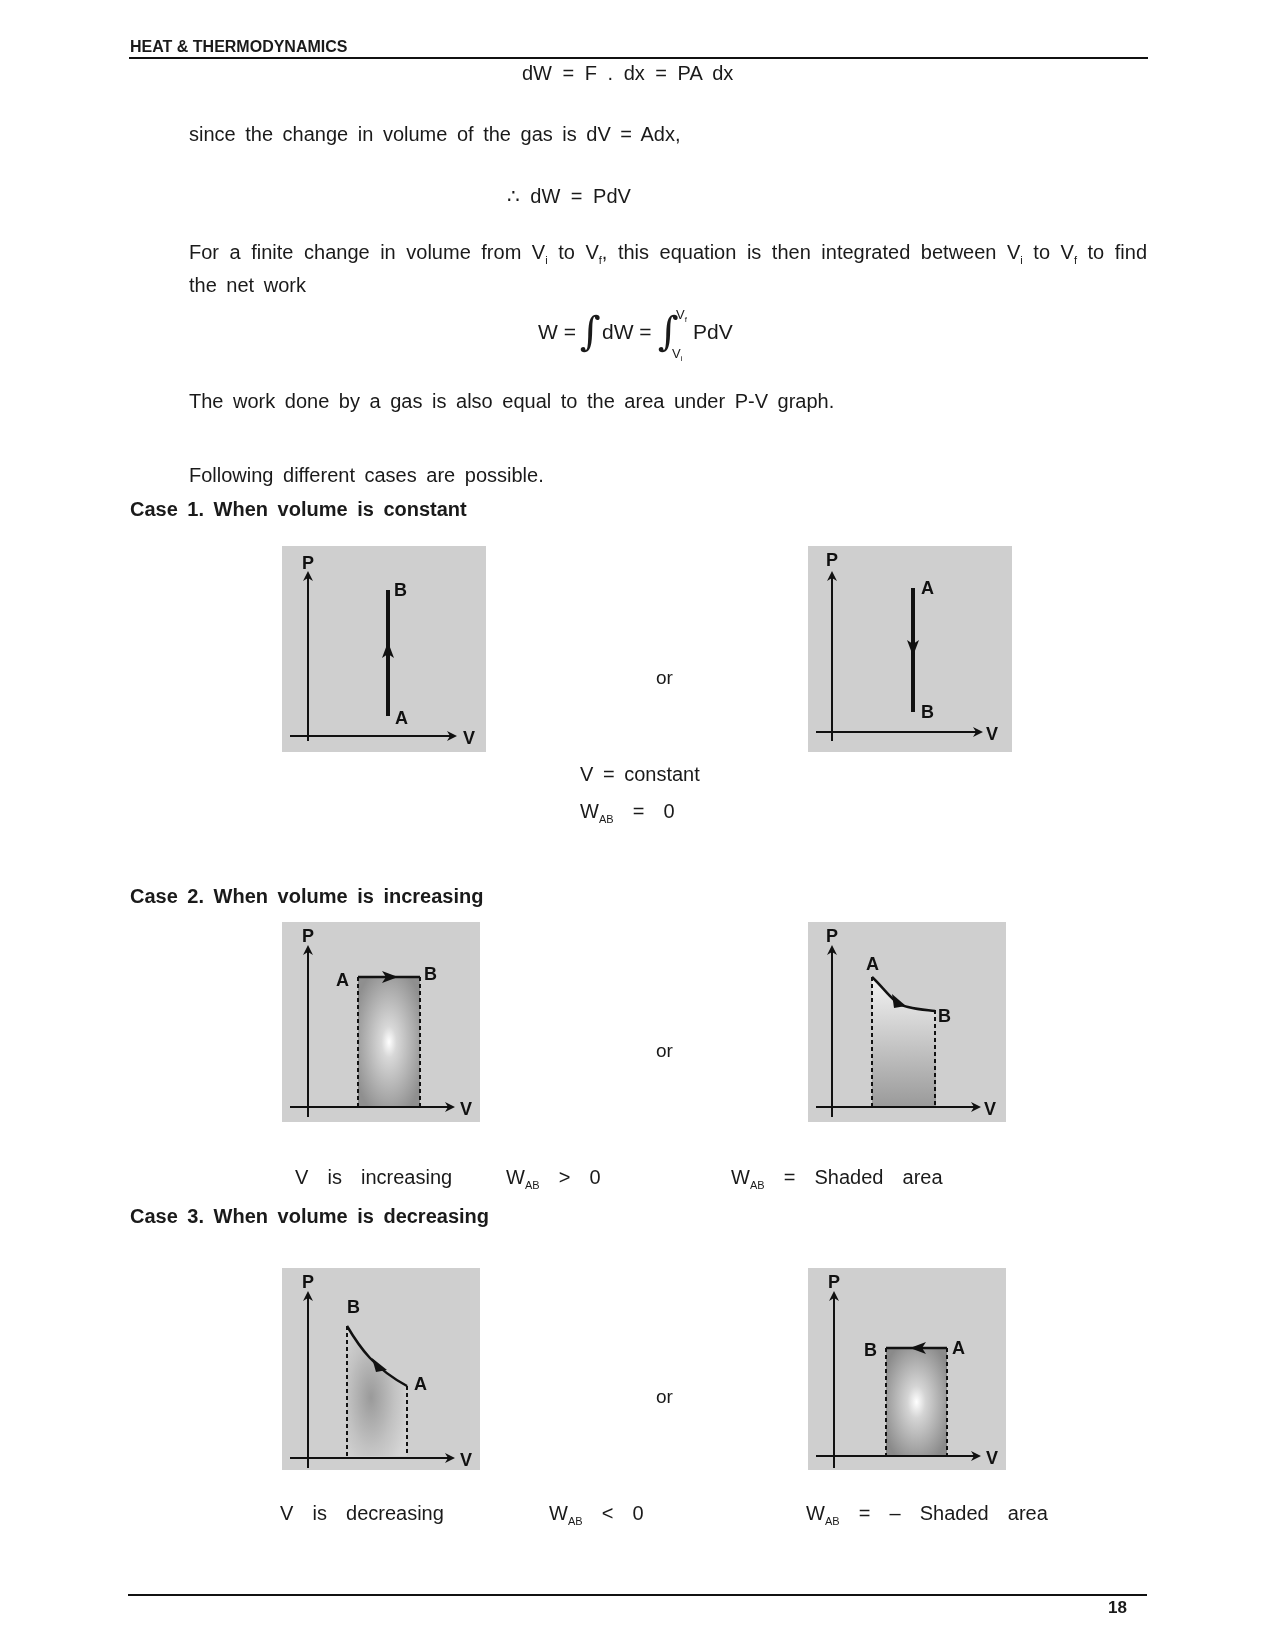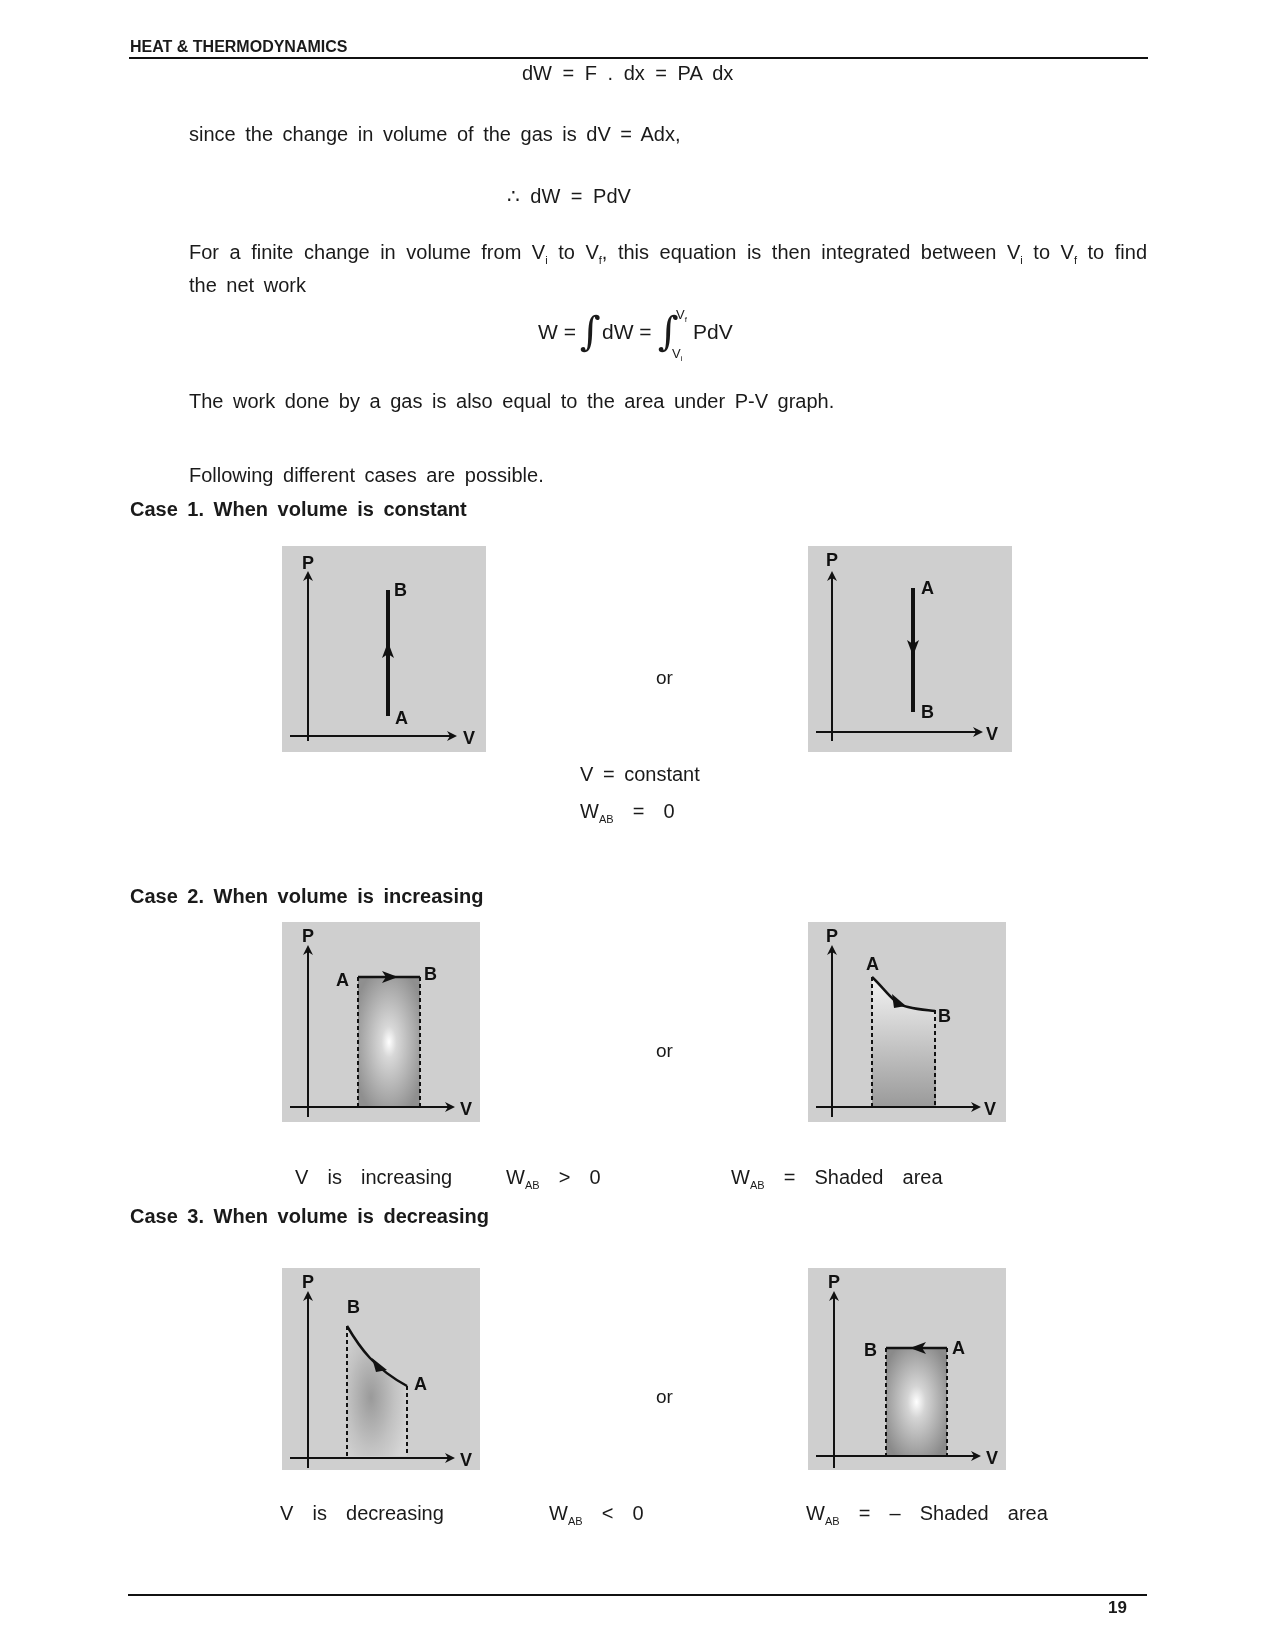--- a/index.html
+++ b/index.html
@@ -191,13 +191,13 @@
 
 <div class="abs txt" style="left:280px; top:1502px; white-space:pre;">V  is  decreasing</div>
 <div class="abs txt" style="left:549px; top:1502px;">
   <span>W</span><sub>AB</sub><span style="white-space:pre;">  &lt;  0</span>
 </div>
 <div class="abs txt" style="left:806px; top:1502px;">
   <span>W</span><sub>AB</sub><span style="white-space:pre;">  =  –  Shaded  area</span>
 </div>
 
 <div class="rule-bot"></div>
-<div class="abs pagenum">19</div>
+<div class="abs pagenum">18</div>
 
 </body></html>

